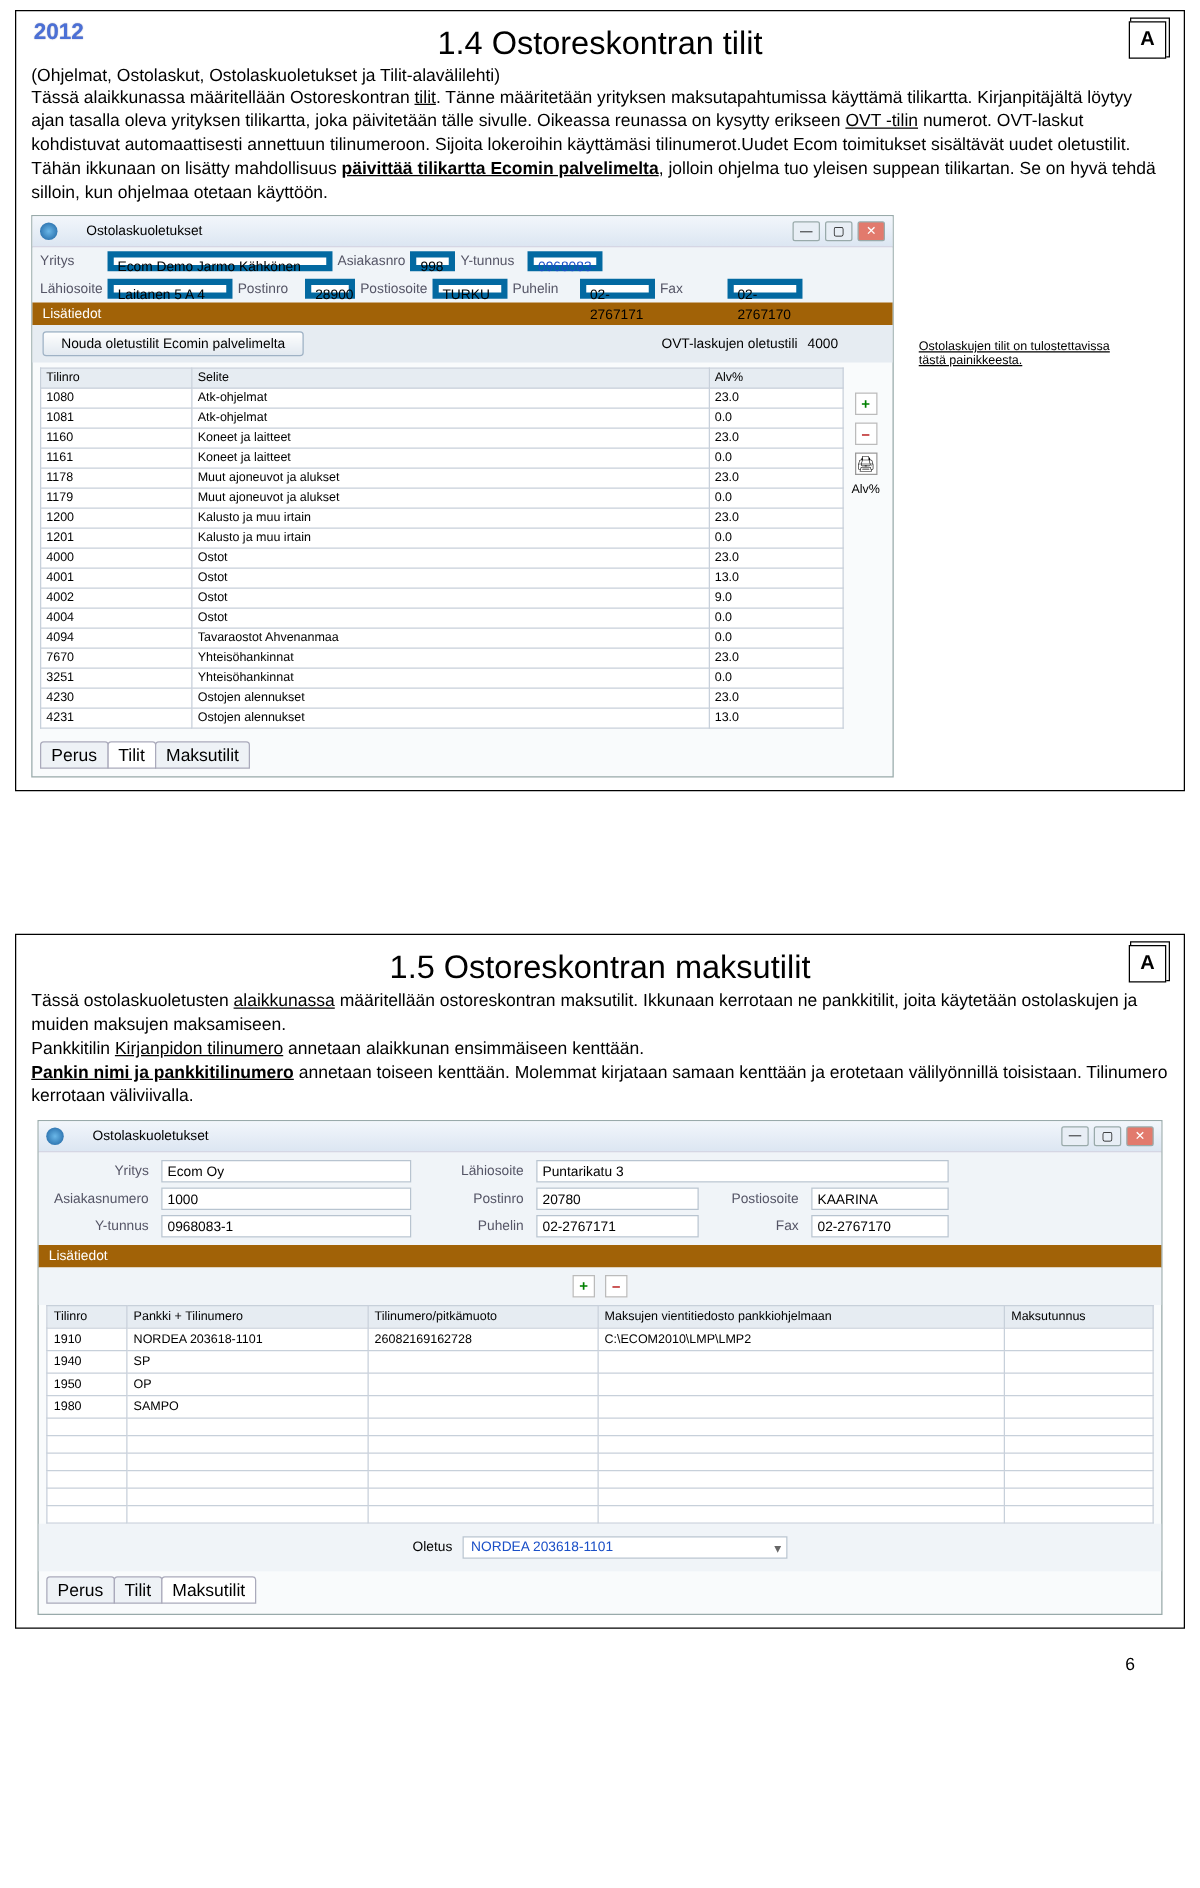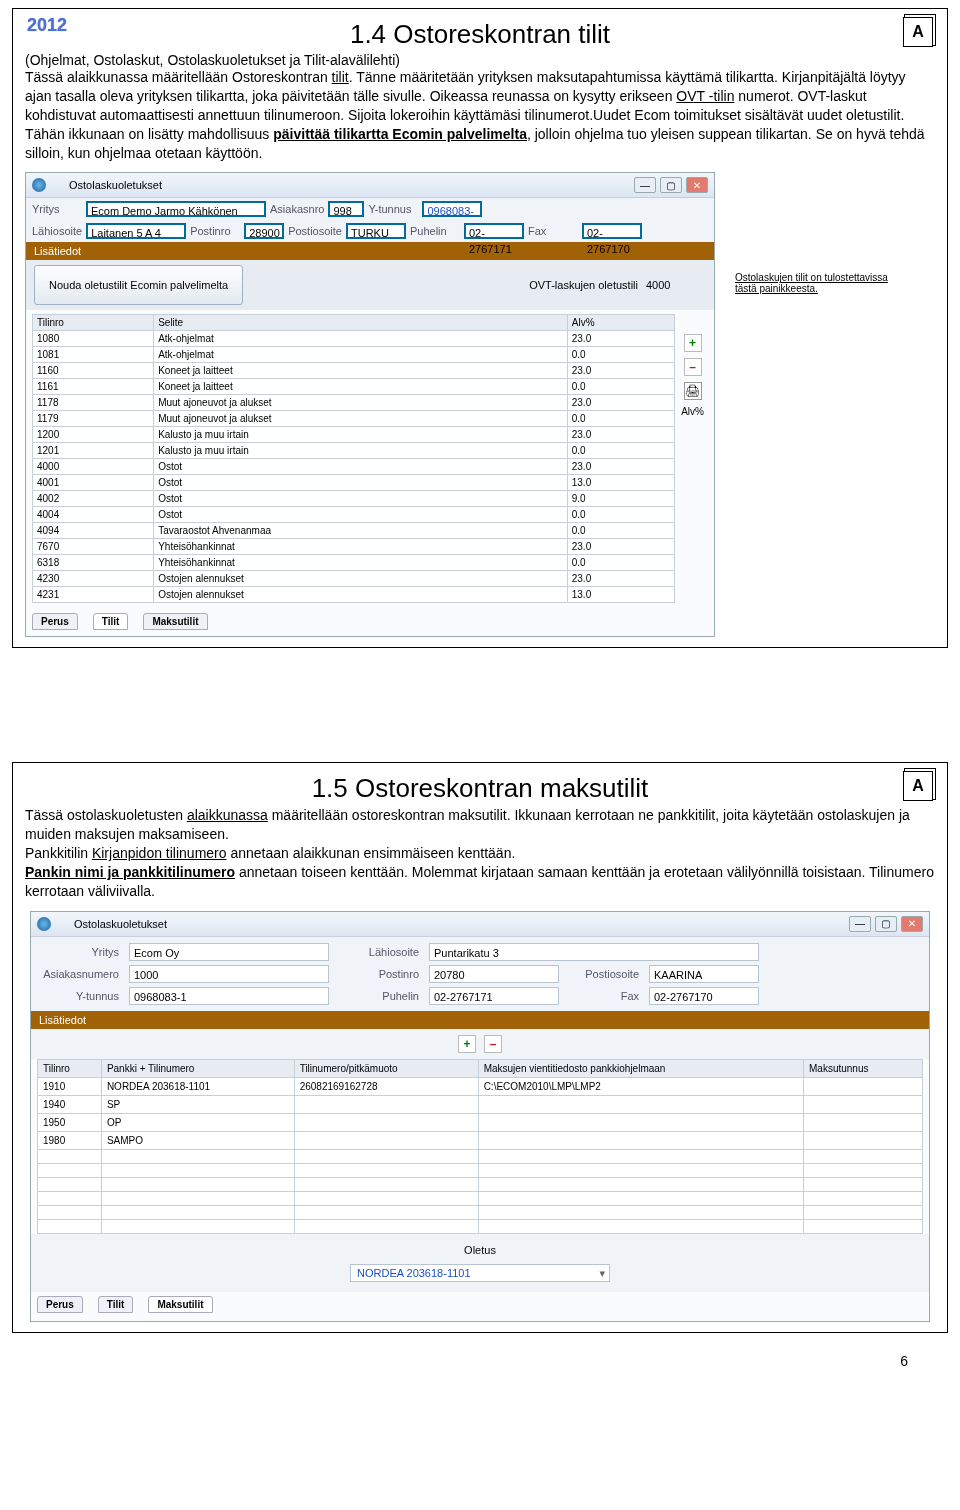--- a/index.html
+++ b/index.html
@@ -112,21 +112,21 @@
   .win-btn.close { background: #e27a6d; color: #fff; }
   .win-row {
     display: flex;
     gap: 4px;
     padding: 3px 6px;
     align-items: center;
     background: #f0f4f8;
   }
   .win-row label { color: #556; min-width: 50px; }
   .win-row .field {
-    border: 2px solid #0369a1;
+    border: 5px solid #0369a1;
     background: #fff;
     height: 16px;
     padding: 0 3px;
     line-height: 16px;
   }
   .bluebar {
     background: #a16207;
     color: #fff;
     padding: 3px 8px;
     font-size: 11px;
@@ -135,21 +135,21 @@
   .subbar {
     background: #e6ecf2;
     padding: 5px 8px;
     display: flex;
     align-items: center;
     gap: 8px;
   }
   .btn {
     border: 1px solid #9fb2c5;
     background: linear-gradient(#fefefe, #e2e9f0);
-    padding: 13px 14px;
+    padding: 3px 14px;
     border-radius: 3px;
     font-size: 11px;
   }
   .tbl-wrap {
     display: flex;
     padding: 4px 6px 6px 6px;
   }
   table.data {
     border-collapse: collapse;
     width: 100%;
@@ -176,24 +176,23 @@
     width: 18px; height: 18px;
     border: 1px solid #999;
     display: flex; align-items: center; justify-content: center;
     font-size: 12px;
     background: #fff;
   }
   .ico.plus { color: green; font-weight: bold; border-color: #bbb; }
   .ico.minus { color: #b22; font-weight: bold; border-color: #bbb; }
   .tabs {
     display: flex;
-    gap: 16px;
+    gap: 0;
     padding: 4px 6px 6px 6px;
-    font-size: 10px;
-    font-weight: bold;
+    font-size: 14px;
   }
   .tab {
     border: 1px solid #aab;
     border-top-left-radius: 3px;
     border-top-right-radius: 3px;
     padding: 2px 8px;
     background: #eef2f6;
     margin-right: -1px;
   }
   .tab.active { background: #fff; }
@@ -237,21 +236,20 @@
   }
   table.data2 th { background: #e6ecf2; font-weight: normal; }
   .empty-rows td { height: 14px; }
   .oletus-row {
     display: flex;
     justify-content: center;
     align-items: center;
     gap: 8px;
     padding: 10px;
     background: #f0f4f8;
-    flex-direction: column;
   }
   .oletus-row .dd {
     border: 1px solid #b8c4d0;
     background: #fff;
     padding: 2px 20px 2px 6px;
     color: #1a4fc7;
     position: relative;
     min-width: 260px;
   }
   .oletus-row .dd::after {
@@ -400,21 +398,21 @@
                   <td>4094</td>
                   <td>Tavaraostot Ahvenanmaa</td>
                   <td>0.0</td>
                 </tr>
                 <tr>
                   <td>7670</td>
                   <td>Yhteisöhankinnat</td>
                   <td>23.0</td>
                 </tr>
                 <tr>
-                  <td>6318</td>
+                  <td>3251</td>
                   <td>Yhteisöhankinnat</td>
                   <td>0.0</td>
                 </tr>
                 <tr>
                   <td>4230</td>
                   <td>Ostojen alennukset</td>
                   <td>23.0</td>
                 </tr>
                 <tr>
                   <td>4231</td>

